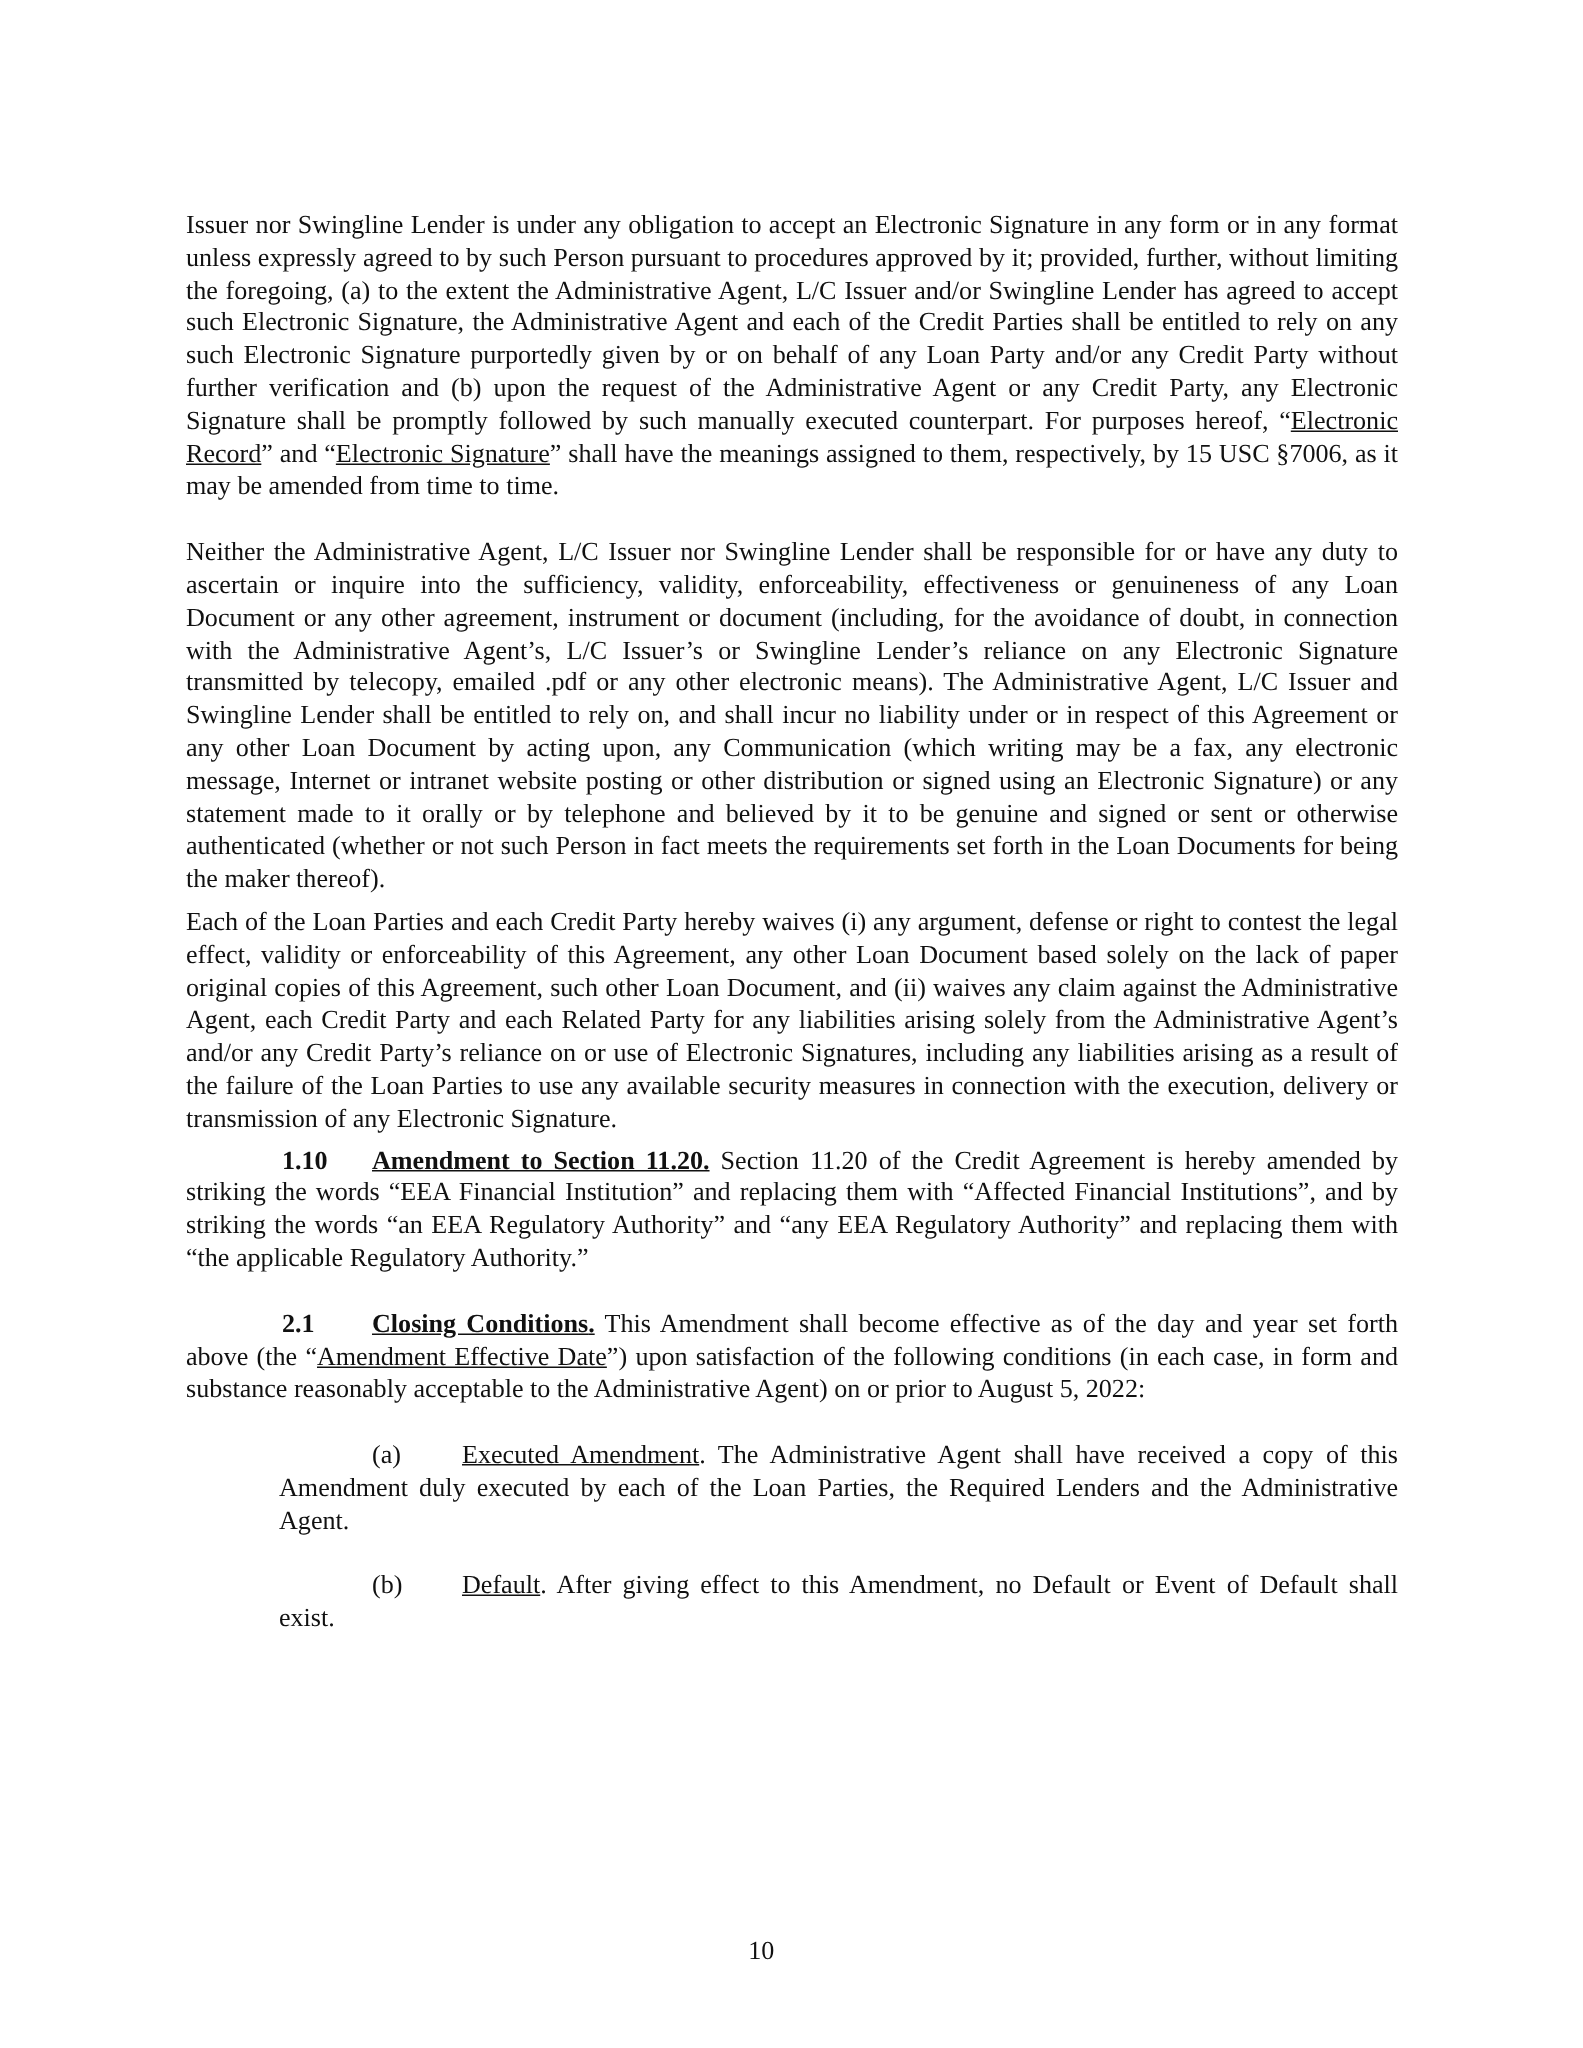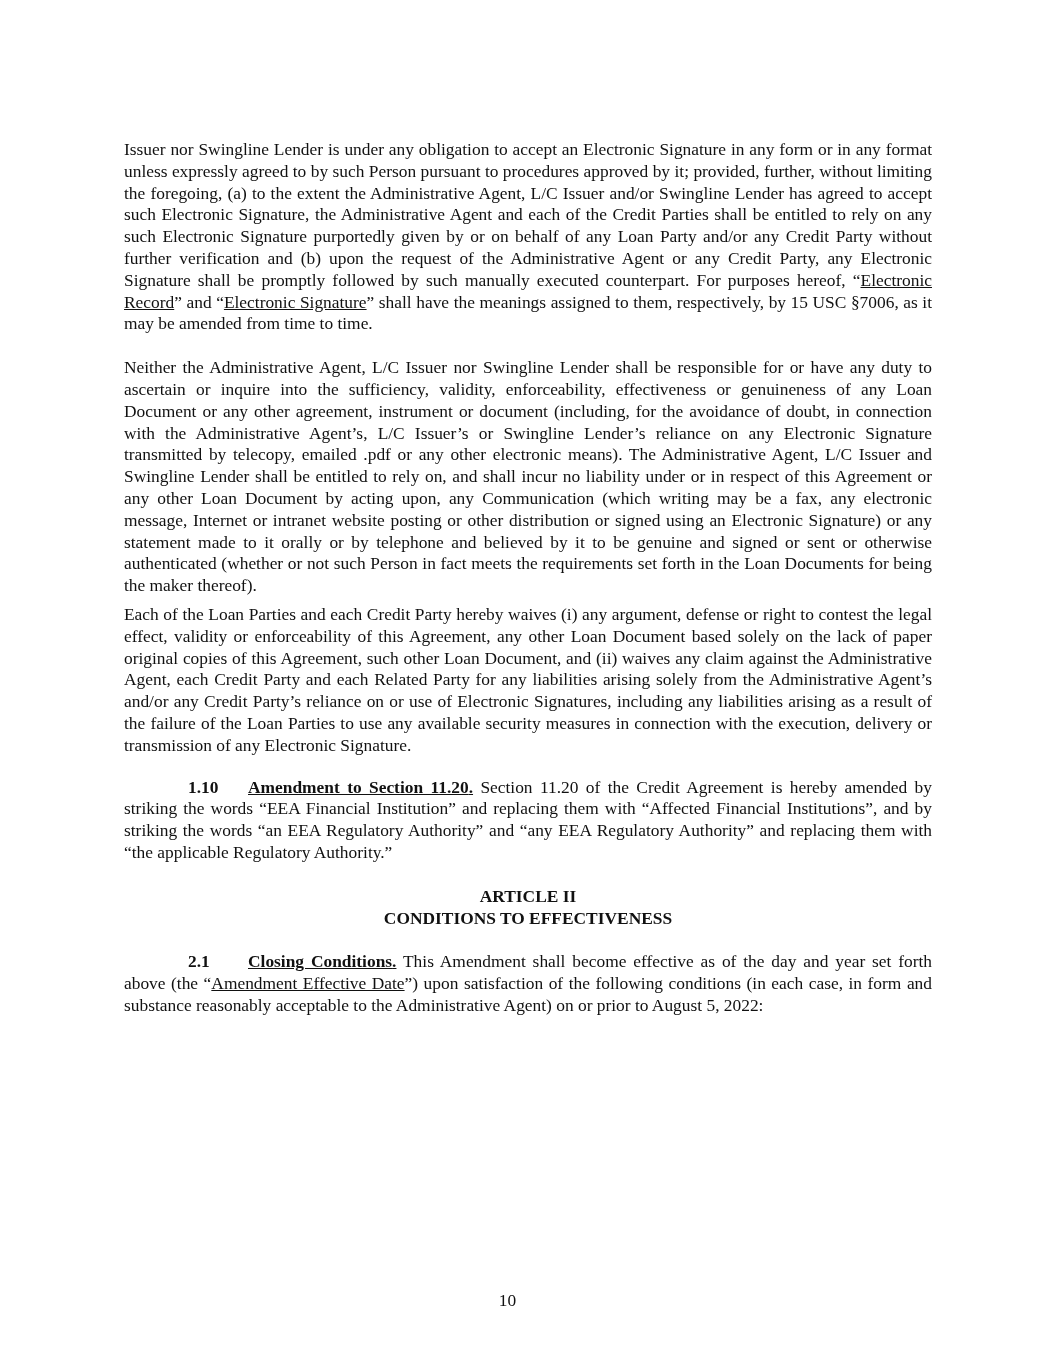--- a/index.html
+++ b/index.html
@@ -2,21 +2,21 @@
 <html><head>
 <meta charset="utf-8">
 <style>
   html, body { margin: 0; padding: 0; background: #ffffff; }
   body { width: 1055px; height: 1365px; position: relative; overflow: hidden;
          font-family: "Liberation Serif", serif; color: #111; font-size: 17.4px; }
   .page { position: absolute; left: 124px; top: 139px; width: 808px; }
   p { margin: 0; line-height: 21.8px; text-align: justify; text-align-last: left; }
   .p1 { margin-bottom: 22px; }
   .p2 { margin-bottom: 7px; }
-  .p3 { margin-bottom: 20px; }
+  .p3 { margin-bottom: 6px; }
   .p4 { margin-bottom: 22px; }
   .indent { text-indent: 64px; }
   .num { font-weight: bold; display: inline-block; width: 60px; text-indent: 0; }
   .hd { font-weight: bold; text-decoration: underline; }
   .u { text-decoration: underline; }
   .article { text-align: center; font-weight: bold; line-height: 21.8px; margin-bottom: 22px; }
   .article div { text-align: center; }
   .sub { margin-left: 62px; margin-bottom: 22px; }
   .sub .lbl { display: inline-block; width: 60px; text-indent: 0; }
   .sub p { text-indent: 62px; }
@@ -28,24 +28,26 @@
 <div class="page">
 
   <p class="p1"><span>Issuer nor Swingline Lender is under any obligation to accept an Electronic Signature in any form or in any format unless expressly agreed to by such Person pursuant to procedures approved by it; provided, further, without limiting the foregoing, (a) to the extent the Administrative Agent, L/C Issuer and/or Swingline Lender has agreed to accept such Electronic Signature, the Administrative Agent and each of the Credit Parties shall be entitled to rely on any such Electronic Signature purportedly given by or on behalf of any Loan Party and/or any Credit Party without further verification and (b) upon the request of the Administrative Agent or any Credit Party, any Electronic Signature shall be promptly followed by such manually executed counterpart. For purposes hereof, “</span><span class="u">Electronic Record</span><span>” and “</span><span class="u">Electronic Signature</span><span>” shall have the meanings assigned to them, respectively, by 15 USC §7006, as it may be amended from time to time.</span></p>
 
   <p class="p2">Neither the Administrative Agent, L/C Issuer nor Swingline Lender shall be responsible for or have any duty to ascertain or inquire into the sufficiency, validity, enforceability, effectiveness or genuineness of any Loan Document or any other agreement, instrument or document (including, for the avoidance of doubt, in connection with the Administrative Agent’s, L/C Issuer’s or Swingline Lender’s reliance on any Electronic Signature transmitted by telecopy, emailed .pdf or any other electronic means). The Administrative Agent, L/C Issuer and Swingline Lender shall be entitled to rely on, and shall incur no liability under or in respect of this Agreement or any other Loan Document by acting upon, any Communication (which writing may be a fax, any electronic message, Internet or intranet website posting or other distribution or signed using an Electronic Signature) or any statement made to it orally or by telephone and believed by it to be genuine and signed or sent or otherwise authenticated (whether or not such Person in fact meets the requirements set forth in the Loan Documents for being the maker thereof).</p>
 
   <p class="p3">Each of the Loan Parties and each Credit Party hereby waives (i) any argument, defense or right to contest the legal effect, validity or enforceability of this Agreement, any other Loan Document based solely on the lack of paper original copies of this Agreement, such other Loan Document, and (ii) waives any claim against the Administrative Agent, each Credit Party and each Related Party for any liabilities arising solely from the Administrative Agent’s and/or any Credit Party’s reliance on or use of Electronic Signatures, including any liabilities arising as a result of the failure of the Loan Parties to use any available security measures in connection with the execution, delivery or transmission of any Electronic Signature.</p>
 
   <p class="p4 indent"><span class="num">1.10</span><span class="hd">Amendment to Section 11.20</span><b class="hd">.</b><span>  Section 11.20 of the Credit Agreement is hereby amended by striking the words “EEA Financial Institution” and replacing them with “Affected Financial Institutions”, and by striking the words “an EEA Regulatory Authority” and “any EEA Regulatory Authority”  and replacing them with “the applicable Regulatory Authority.”</span></p>
 
-  <div class="article">
-    <div>ARTICLE II</div>
-    <div>CONDITIONS TO EFFECTIVENESS</div>
-  </div>
 
   <p class="p4 indent"><span class="num">2.1</span><span class="hd">Closing Conditions</span><b class="hd">.</b><span>  This Amendment shall become effective as of the day and year set forth above (the “</span><span class="u">Amendment Effective Date</span><span>”) upon satisfaction of the following conditions (in each case, in form and substance reasonably acceptable to the Administrative Agent) on or prior to August 5, 2022:</span></p>
 
+  <div class="sub">
+    <p><span class="lbl">(a)</span><span class="u">Executed Amendment</span><span>. The Administrative Agent shall have received a copy of this Amendment duly executed by each of the Loan Parties, the Required Lenders and the Administrative Agent.</span></p>
+  </div>
 
+  <div class="sub">
+    <p><span class="lbl">(b)</span><span class="u">Default</span><span>. After giving effect to this Amendment, no Default or Event of Default shall exist.</span></p>
+  </div>
 
 </div>
 
 <div class="pageno">10</div>
 
 </body></html>

